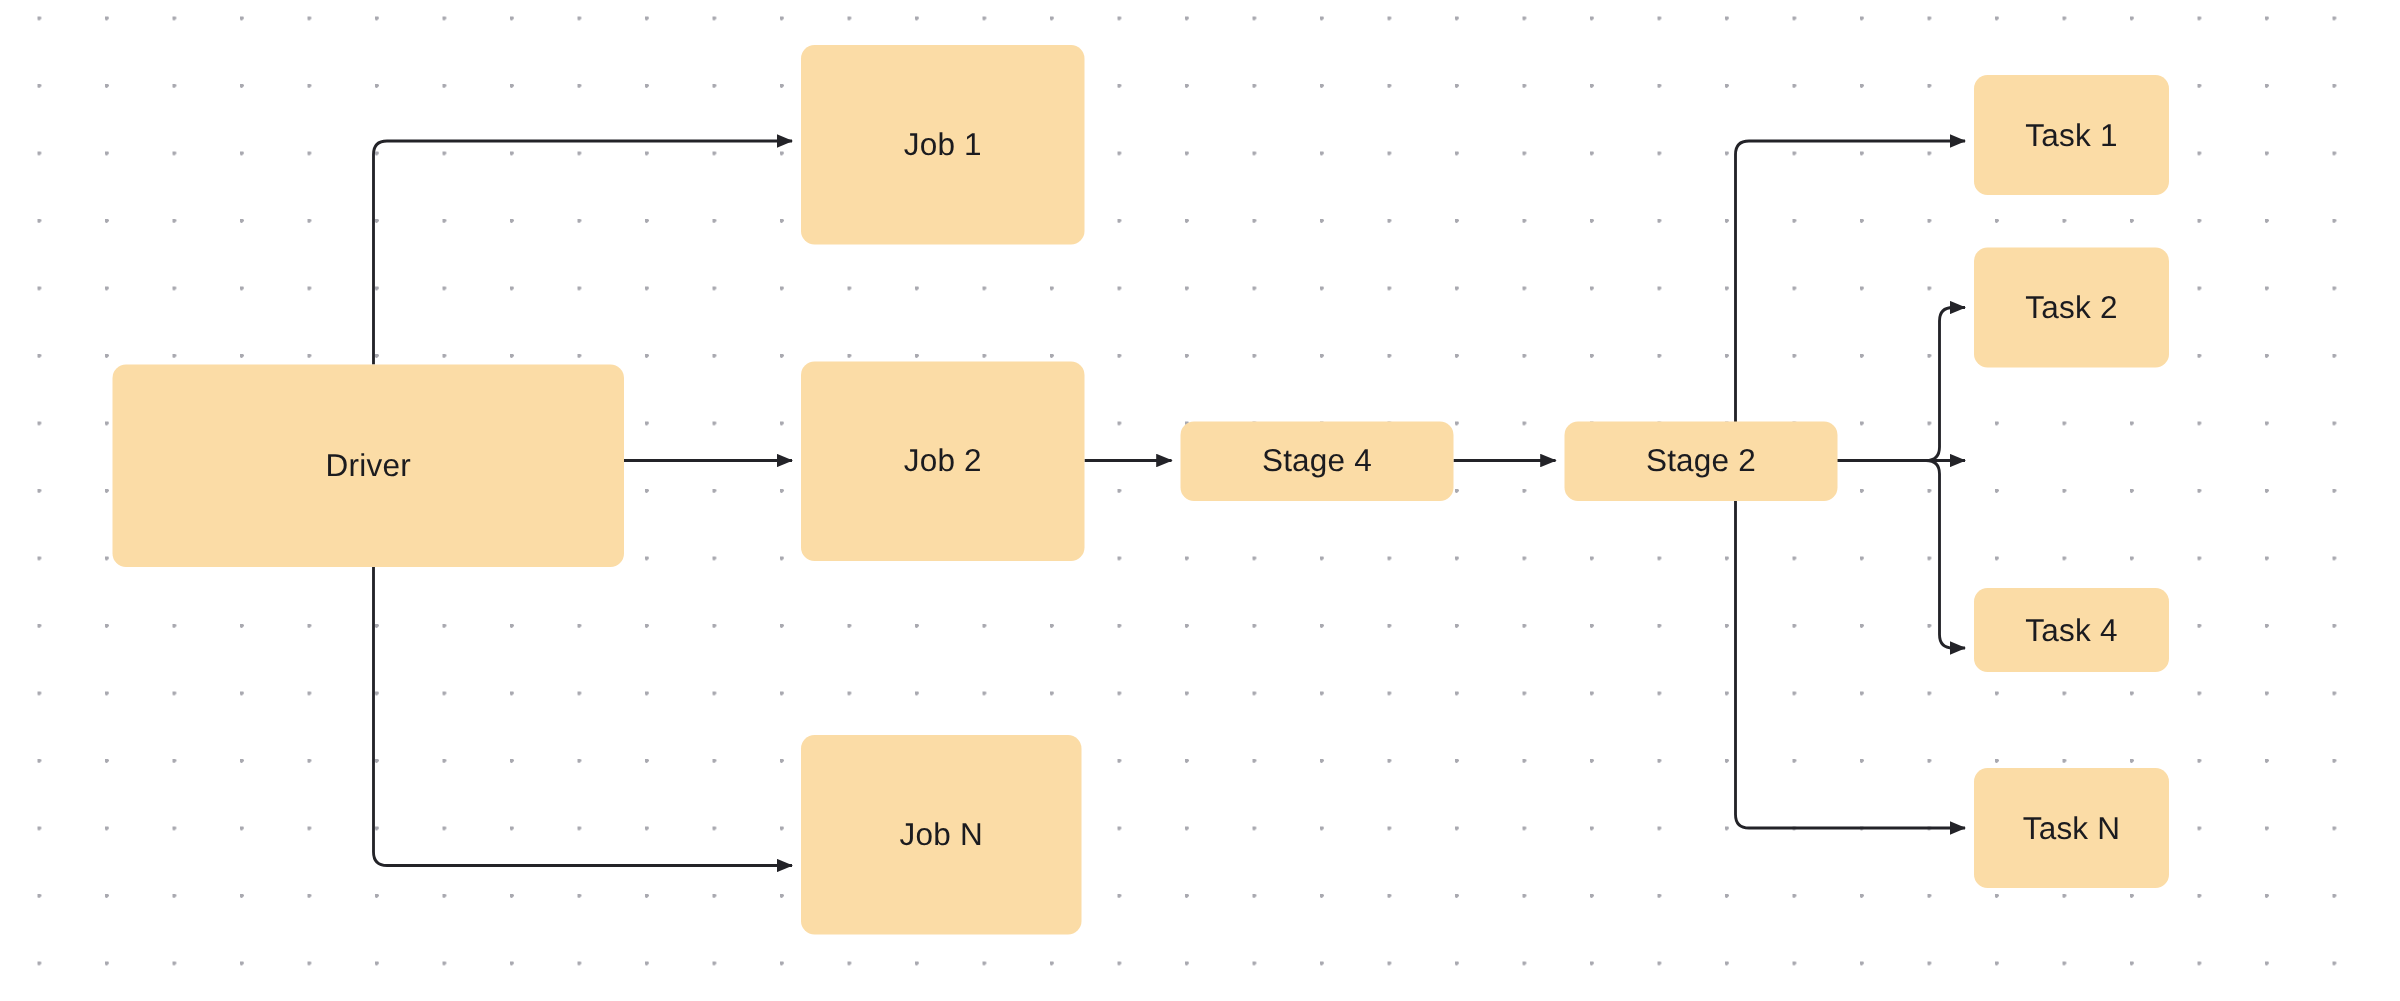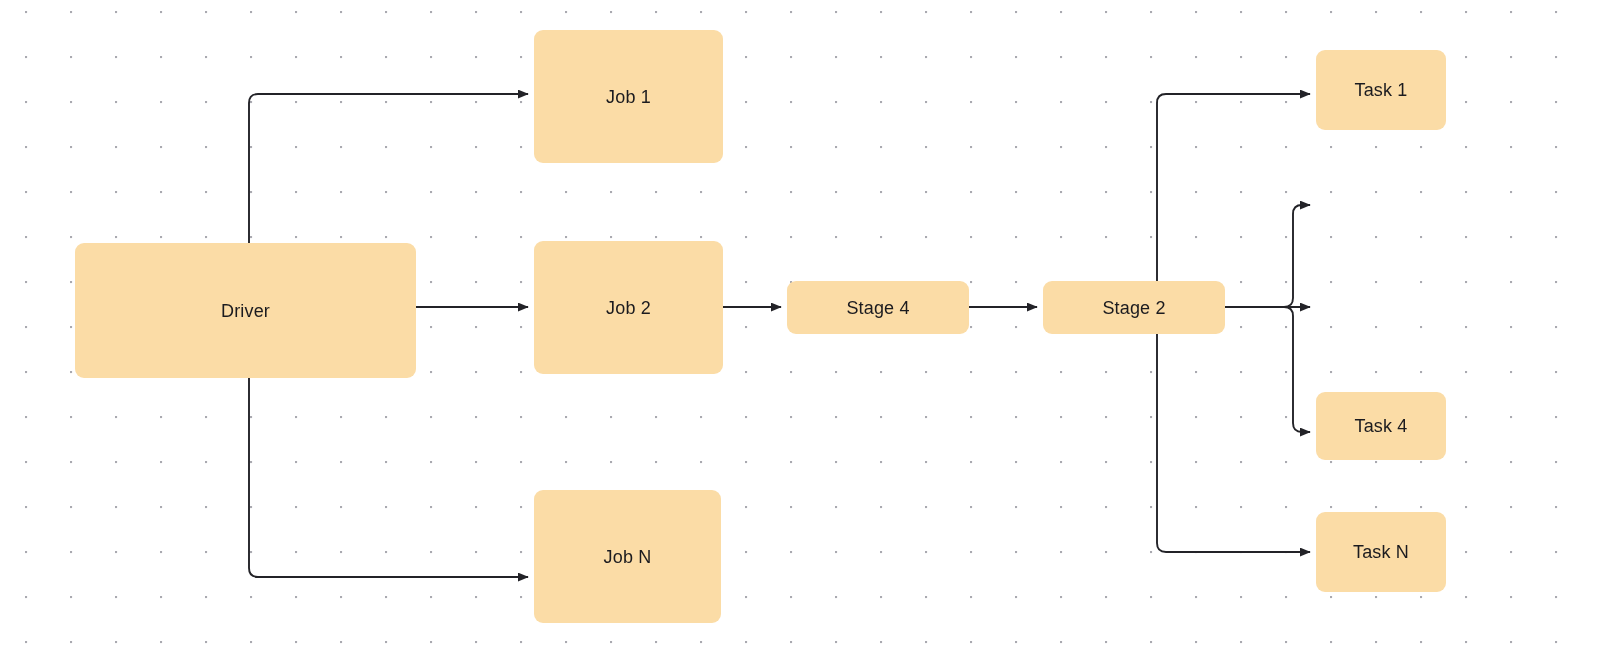--- a/index.html
+++ b/index.html
@@ -29,21 +29,21 @@
     pointer-events: none;
   }
   .node {
     position: absolute;
     box-sizing: border-box;
     display: flex;
     align-items: center;
     justify-content: center;
     border-radius: 9px;
     color: #1b1b1f;
-    font-size: 18px;
+    font-size: 21px;
     font-family: "Liberation Sans", sans-serif;
     line-height: 1;
     letter-spacing: 0.15px;
     user-select: none;
   }
   .node-label {
     pointer-events: none;
     white-space: nowrap;
   }
 </style>
@@ -103,23 +103,26 @@
   </div>
 
   <div class="node" style="left:1043px; top:281px; width:182px; height:53px; background:#fbdca6;">
     <span class="node-label">Stage 2</span>
   </div>
 
   <div class="node" style="left:1316px; top:50px; width:130px; height:80px; background:#fbdca6;justify-content:center;">
     <span class="node-label">Task 1</span>
   </div>
 
+  <div class="node" style="left:1316px; top:165px; width:130px; height:80px; background:#fbdca6;">
+    <span class="node-label">Task 2</span>
+  </div>
 
 
-  <div class="node" style="left:1316px; top:392px; width:130px; height:68px; background:#fbdca6;text-align:right;">
+  <div class="node" style="left:1316px; top:392px; width:130px; height:56px; background:#fbdca6;text-align:right;">
     <span class="node-label">Task 4</span>
   </div>
 
   <div class="node" style="left:1316px; top:512px; width:130px; height:80px; background:#fbdca6;">
     <span class="node-label">Task N</span>
   </div>
 
 </div>
 
 </body></html>

